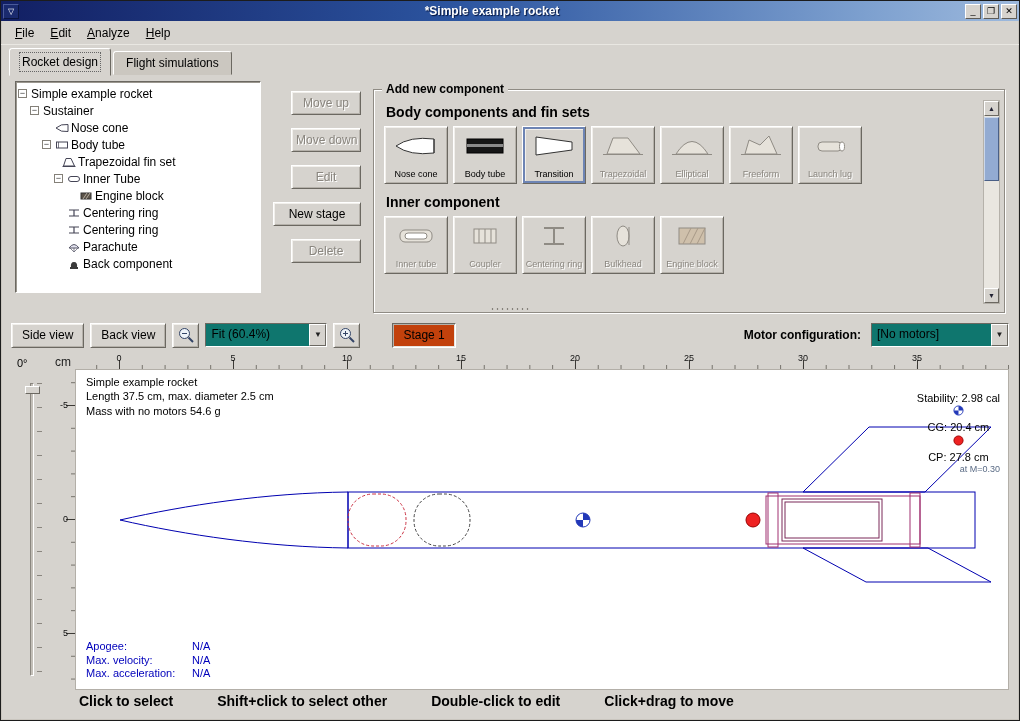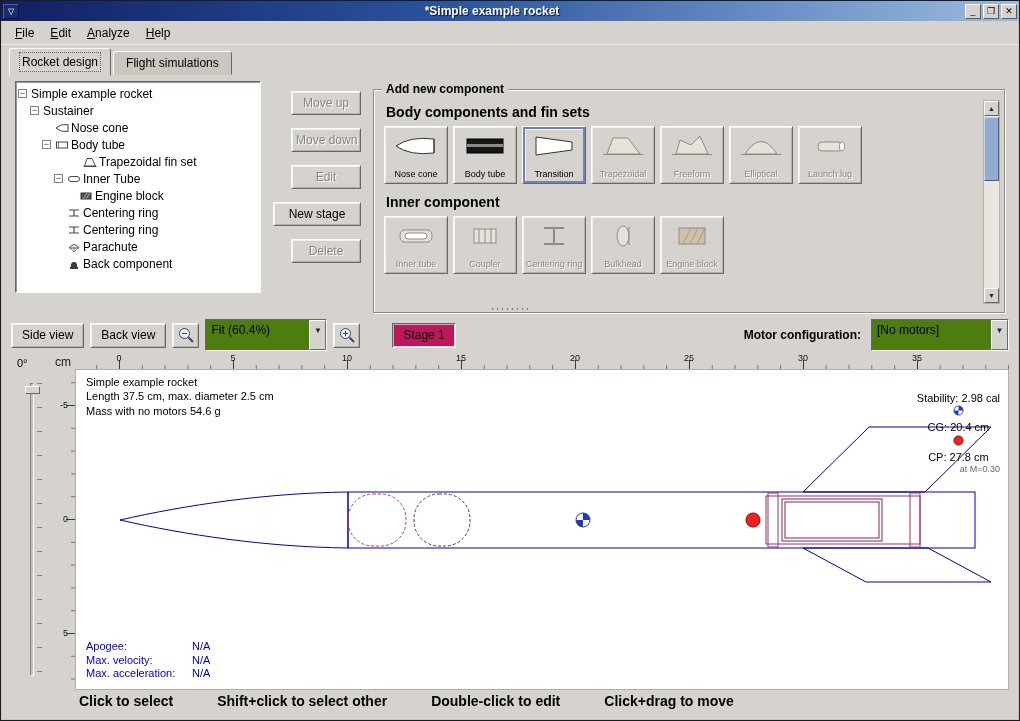--- a/index.html
+++ b/index.html
@@ -67,21 +67,21 @@
     font-family: "Liberation Sans", sans-serif;
     font-size: 12px; color: #000; background: #d6d3ce;
     border: 1px solid; border-color: #fff #6b6861 #6b6861 #fff;
     box-shadow: inset 1px 1px 0 #f2f0ec, inset -1px -1px 0 #b5b1aa;
     padding: 4px 8px; cursor: default; white-space: nowrap;
   }
   .btn.disabled { color: #8a867f; text-shadow: 1px 1px 0 #ffffff; margin-left: 18px; }
   .btn.pressed {
     border-color: #6b6861 #fff #fff #6b6861;
     box-shadow: inset 1px 1px 0 #b5b1aa, inset -1px -1px 0 #e8e6e1;
-    background: #be185d;
+    background: #c2410c;
   }
   .act { height: 24px; text-align: center; padding: 2px 4px; }
   
   .add-panel {
     flex: 1; height: 224px; position: relative;
     border: 1px solid #8f8b84; box-shadow: inset 1px 1px 0 #fff, 1px 1px 0 #fff;
     margin-top: 8px; padding: 8px 26px 6px 10px;
   }
   .add-title {
     position: absolute; top: -8px; left: 8px; background: #d6d3ce;
@@ -115,21 +115,21 @@
   .splitter { height: 14px; display: flex; align-items: center; justify-content: center; }
   .grip {
     width: 40px; height: 7px;
     background-image: radial-gradient(#85817a 1px, transparent 1.2px);
     background-size: 5px 4px;
   }
   
   .toolbar { height: 36px; display: flex; align-items: center; padding: 0 10px; gap: 6px; }
   .tbb { height: 25px; padding: 3px 10px; }
   .zoombtn { width: 27px; height: 25px; padding: 2px; display: flex; align-items: center; justify-content: center; }
-  .combo { display: flex; height: 32px; border: 1px solid; border-color: #6b6861 #fff #fff #6b6861; background: #4d7c0f; }
+  .combo { display: flex; height: 24px; border: 1px solid; border-color: #6b6861 #fff #fff #6b6861; background: #0f766e; }
   .combo-text { flex: 1; font-size: 12px; padding: 3px 5px; white-space: nowrap; overflow: hidden; }
   .combo-btn {
     width: 17px; background: #d6d3ce; border: 1px solid; border-color: #fff #6b6861 #6b6861 #fff;
     font-size: 8px; text-align: center; line-height: 20px; color: #222;
   }
   .zoom-combo { width: 122px; }
   .stage-btn { margin-left: 26px; }
   .tool-spacer { flex: 1; }
   .mc-label { font-weight: bold; font-size: 12px; margin-right: 4px; }
   .mc-combo { width: 138px; }
@@ -236,21 +236,21 @@
       <div class="trow" style="padding-left:26px">
         <span class="twisty">−</span>
         <span class="ticon">
           <svg viewBox="0 0 14 12" width="14" height="12">
               <rect x="1.5" y="3" width="11" height="6" fill="#fff" stroke="#445"></rect>
               <line x1="3.5" y1="3" x2="3.5" y2="9" stroke="#445" stroke-width="0.7"></line>
             </svg>
         </span>
         <span class="tlabel">Body tube</span>
       </div>
-      <div class="trow" style="padding-left:54px">
+      <div class="trow" style="padding-left:33px">
         <span class="tspace"></span>
         <span class="ticon">
           <svg viewBox="0 0 14 12" width="14" height="12">
               <path d="M1.5,10 L4,2.5 L9,2.5 L12.5,10 Z" fill="#fff" stroke="#445"></path>
               <line x1="0.5" y1="10.5" x2="13.5" y2="10.5" stroke="#445"></line>
             </svg>
         </span>
         <span class="tlabel">Trapezoidal fin set</span>
       </div>
       <div class="trow" style="padding-left:38px">
@@ -357,34 +357,34 @@
             <svg viewBox="0 0 44 26" width="44" height="26">
                 <path d="M6,21 L12,5 L27,5 L39,21 Z" fill="#e6e2da" stroke="#8f8b84"></path>
                 <line x1="2" y1="21.5" x2="42" y2="21.5" stroke="#8f8b84"></line>
               </svg>
           </span>
           <span class="clabel">Trapezoidal</span>
         </div>
         <div class="comp-btn disabled">
           <span class="cicon">
             <svg viewBox="0 0 44 26" width="44" height="26">
+                <path d="M6,21 Q22,-4 38,21 Z" fill="#e6e2da" stroke="#8f8b84"></path>
+                <line x1="2" y1="21.5" x2="42" y2="21.5" stroke="#8f8b84"></line>
+              </svg>
+          </span>
+          <span class="clabel">Elliptical</span>
+        </div>
+        <div class="comp-btn disabled">
+          <span class="cicon">
+            <svg viewBox="0 0 44 26" width="44" height="26">
                 <path d="M6,21 L10,7 L21,12 L30,3 L38,21 Z" fill="#e6e2da" stroke="#8f8b84"></path>
                 <line x1="2" y1="21.5" x2="42" y2="21.5" stroke="#8f8b84"></line>
               </svg>
           </span>
           <span class="clabel">Freeform</span>
-        </div>
-        <div class="comp-btn disabled">
-          <span class="cicon">
-            <svg viewBox="0 0 44 26" width="44" height="26">
-                <path d="M6,21 Q22,-4 38,21 Z" fill="#e6e2da" stroke="#8f8b84"></path>
-                <line x1="2" y1="21.5" x2="42" y2="21.5" stroke="#8f8b84"></line>
-              </svg>
-          </span>
-          <span class="clabel">Elliptical</span>
         </div>
         <div class="comp-btn disabled">
           <span class="cicon">
             <svg viewBox="0 0 44 26" width="44" height="26">
                 <rect x="10" y="9" width="24" height="9" rx="4" fill="#e6e2da" stroke="#8f8b84"></rect>
                 <ellipse cx="34" cy="13.5" rx="2.5" ry="4.5" fill="#fff" stroke="#8f8b84"></ellipse>
               </svg>
           </span>
           <span class="clabel">Launch lug</span>
         </div>

